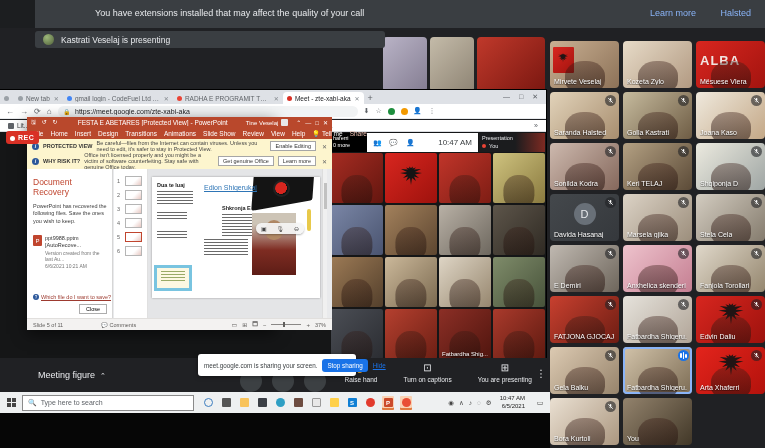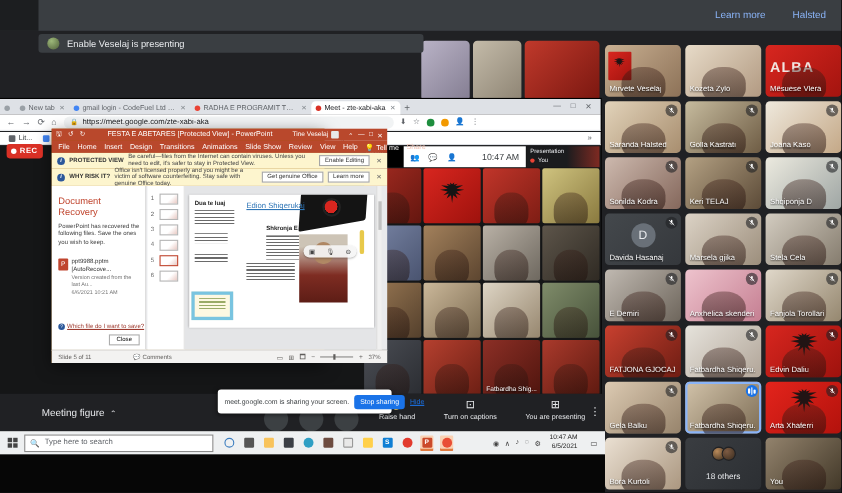--- a/index.html
+++ b/index.html
@@ -106,22 +106,22 @@
   #minigrid { position:absolute; left:331px; top:21px; width:214px; height:205px; display:grid;
     grid-template-columns:repeat(4,1fr); grid-auto-rows:50px; gap:2px; }
   .mtile { position:relative; border-radius:2px; overflow:hidden; }
   .mtile .person { position:absolute; left:50%; bottom:-10%; width:60%; height:66%;
     transform:translateX(-50%); border-radius:46% 46% 38% 38%;
     background:linear-gradient(rgba(50,24,18,.35),rgba(25,12,8,.5)); }
   .mtile .nm { position:absolute; left:3px; bottom:2px; font-size:6px; color:#fff;
     text-shadow:0 1px 2px #000; white-space:nowrap; }
 
   
-  #ppt { left:27px; top:117px; width:248px; height:213px; background:#a16207; z-index:10;
-    box-shadow:0 4px 14px rgba(0,0,0,.55);margin-left:20px; }
+  #ppt { left:27px; top:117px; width:248px; height:213px; background:#0369a1; z-index:10;
+    box-shadow:0 4px 14px rgba(0,0,0,.55); }
   #ppt-title { left:0; top:0; width:305px; height:11px; background:#b9482c; display:flex;
     align-items:center; padding:0 4px; color:#fff; }
   #ppt-title .qat { font-size:6px; letter-spacing:2px; }
   #ppt-title .ttl { flex:1; text-align:center; font-size:6.5px; white-space:nowrap; overflow:hidden; }
   #ppt-title .usr { font-size:6px; margin-right:3px; }
   #ppt-title .uav { width:7px; height:7px; background:#e8e8e8; border-radius:1px; margin-right:4px; }
   #ppt-title .wc { font-size:6px; margin-left:4px; cursor:pointer; }
   #ppt-menu { left:0; top:11px; width:305px; height:11px; background:#b9482c; display:flex;
     align-items:center; gap:7px; padding:0 6px; color:#fff; font-size:6.5px; }
   #ppt-menu .mi { cursor:pointer; white-space:nowrap; }
@@ -768,24 +768,20 @@
         <span class="person"></span>
         <span class="nm">Bora Kurtoli</span>
         <span class="mic">
           <svg width="7" height="7" viewBox="0 0 12 12" xmlns="http://www.w3.org/2000/svg">
             <rect x="4.8" y="1.5" width="2.6" height="5" rx="1.3" fill="#fff"></rect>
             <path d="M3.3 6.3a3 3 0 0 0 5.6 0" stroke="#fff" fill="none" stroke-width="1"></path>
             <line x1="2" y1="1.8" x2="10" y2="10" stroke="#fff" stroke-width="1.3"></line>
           </svg>
         </span>
       </div>
-      <div class="tile" style="background: linear-gradient(135deg, rgb(58, 61, 65), rgb(44, 47, 51));">
-        <span class="othwrap"><i class="othav" style="background: radial-gradient(circle at 35% 30%, rgb(185, 138, 90), rgb(58, 44, 30));"></i><i class="othav" style="background: radial-gradient(circle at 35% 30%, rgb(125, 91, 67), rgb(58, 44, 30));"></i></span>
-        <span class="othtxt">18 others</span>
-      </div>
       <div class="tile" style="background: linear-gradient(135deg, rgb(147, 131, 109), rgb(66, 56, 40));">
         <span class="person"></span>
         <span class="nm">You</span>
       </div>
     </div>
 
   <div class="abs" id="meetbar">
     <span id="meetdetails">
       <span>Meeting figure</span><span class="chev">⌃</span>
     </span>
@@ -875,26 +871,27 @@
       <span id="clock">
         <div>10:47 AM</div>
         <div>6/5/2021</div>
       </span>
       <span id="action">▭</span>
     </span>
   </div>
   <div class="abs" id="bottomblack"></div>
 
   <div class="abs" id="topbar">
+    <span class="msg">You have extensions installed that may affect the quality of your call</span>
     <span class="links">
       <span>Learn more</span>
       <span>Halsted</span>
     </span>
   </div>
   <div class="abs" id="recwrap"></div>
   <div class="recbadge abs" id="rec1"><span class="dot"></span><span>REC</span></div>
   <div class="recbadge abs" id="rec2"><span class="dot"></span><span>REC</span></div>
   <div class="abs" id="banner">
     <span class="av"></span>
-    <span class="txt">Enable Veselaj is presenting</span>
+    <span class="txt">Kastrati Veselaj is presenting</span>
   </div>
 
 </div>
 
 </body></html>

